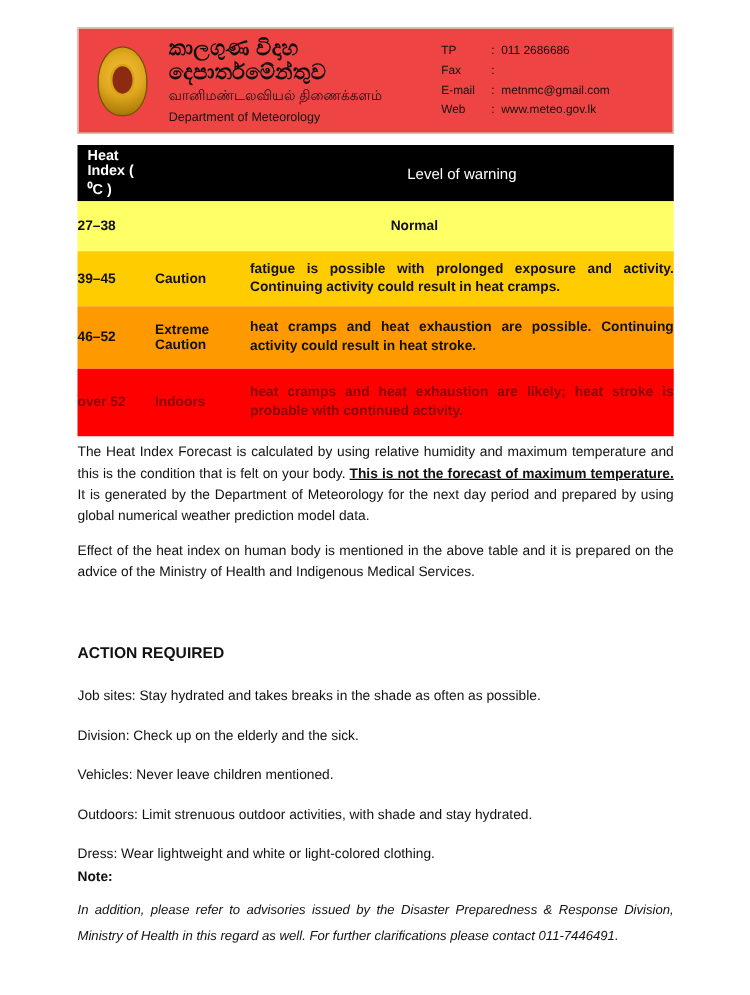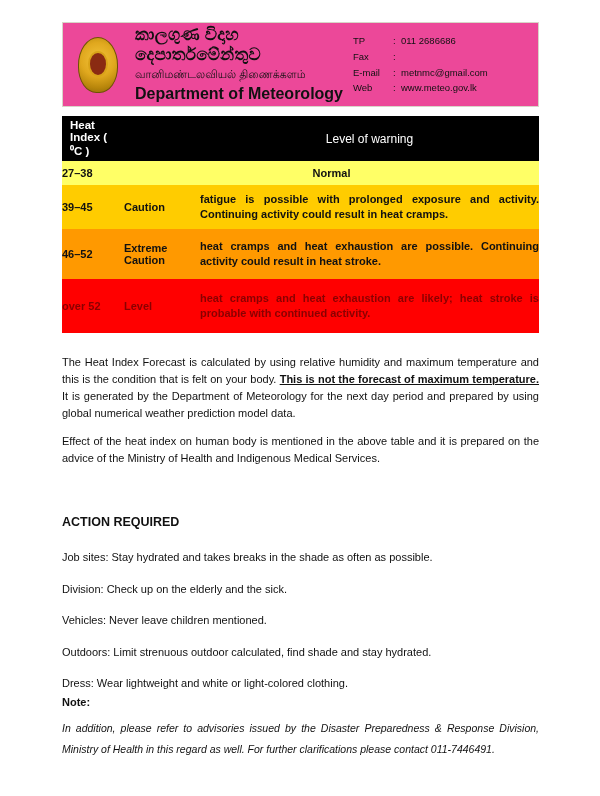--- a/index.html
+++ b/index.html
@@ -14,21 +14,21 @@
     width: 600px; height: 796px;
     background: #ffffff;
     overflow: hidden;
   }
 
   
   .header {
     position: absolute;
     left: 62px; top: 22px;
     width: 477px; height: 85px;
-    background: #ec4899;
+    background: #ef4444;
     border: 1px solid #d8d5c8;
     display: flex;
     align-items: center;
   }
   .crest {
     width: 54px; height: 70px;
     margin-left: 8px;
     flex: 0 0 auto;
     display: flex; align-items: center; justify-content: center;
   }
@@ -59,22 +59,22 @@
     font-weight: bold;
     color: #111;
     letter-spacing: .3px;
   }
   .org .tamil {
     font-size: 11px;
     color: #111;
     margin-top: 3px;
   }
   .org .english {
-    font-size: 16px;
-    font-weight: bold;
+    font-size: 10px;
+    font-weight: normal;
     color: #111;
     margin-top: 5px;
   }
   .contact {
     flex: 0 0 auto;
     width: 185px;
     font-size: 9.5px;
     color: #111;
     line-height: 1.65;
     padding-right: 6px;
@@ -120,21 +120,21 @@
     width: 76px;
   }
   .row-desc {
     font-size: 11px;
     font-weight: bold;
     color: #111;
     padding: 7px 8px;
     line-height: 1.35;
     text-align: justify;
   }
-  tr.r-normal td { background: #ffff66; height: 24px; }
+  tr.r-normal td { background: #ffff66; height: 40px; }
   tr.r-normal .row-desc { text-align: center; }
   tr.r-caution td { background: #ffcc00; height: 44px; }
   tr.r-extreme td { background: #ff9900; height: 50px; }
   tr.r-danger td { background: #ff0000; height: 54px; }
   tr.r-danger .row-idx,
   tr.r-danger .row-lvl,
   tr.r-danger .row-desc { color: #8a0000; }
 
   
   .para {
@@ -248,21 +248,21 @@
       </tr>
 
       <tr class="r-extreme">
         <td class="row-idx">46–52</td>
         <td class="row-lvl">Extreme Caution</td>
         <td class="row-desc">heat cramps and heat exhaustion are possible. Continuing activity could result in heat stroke.</td>
       </tr>
 
       <tr class="r-danger">
         <td class="row-idx">over 52</td>
-        <td class="row-lvl">Level</td>
+        <td class="row-lvl">Indoors</td>
         <td class="row-desc">heat cramps and heat exhaustion are likely; heat stroke is probable with continued activity.</td>
       </tr>
     </tbody>
   </table>
 
   <div class="para" id="p1">
     <span>The Heat Index Forecast is calculated by using relative humidity and maximum temperature and this is the condition that is felt on your body. </span><span class="u-bold">This is not the forecast of maximum temperature.</span><span> It is generated by the Department of Meteorology for the next day period and prepared by using global numerical weather prediction model data.</span>
   </div>
 
   <div class="para" id="p2">Effect of the heat index on human body is mentioned in the above table and it is prepared on the advice of the Ministry of Health and Indigenous Medical Services.</div>
@@ -273,21 +273,21 @@
     <div class="action-item">
       <b>Job sites</b><span>: Stay hydrated and takes breaks in the shade as often as possible.</span>
     </div>
     <div class="action-item">
       <b>Division</b><span>: Check up on the elderly and the sick.</span>
     </div>
     <div class="action-item">
       <b>Vehicles</b><span>: Never leave children mentioned.</span>
     </div>
     <div class="action-item">
-      <b>Outdoors</b><span>: Limit strenuous outdoor calculated, find shade and stay hydrated.</span>
+      <b>Outdoors</b><span>: Limit strenuous outdoor activities, with shade and stay hydrated.</span>
     </div>
     <div class="action-item">
       <b>Dress</b><span>: Wear lightweight and white or light-colored clothing.</span>
     </div>
   </div>
 
   <div class="note-title">Note:</div>
   <div class="note-body">In addition, please refer to advisories issued by the Disaster Preparedness &amp; Response Division, Ministry of Health in this regard as well. For further clarifications please contact 011-7446491.</div>
 
 </div>

